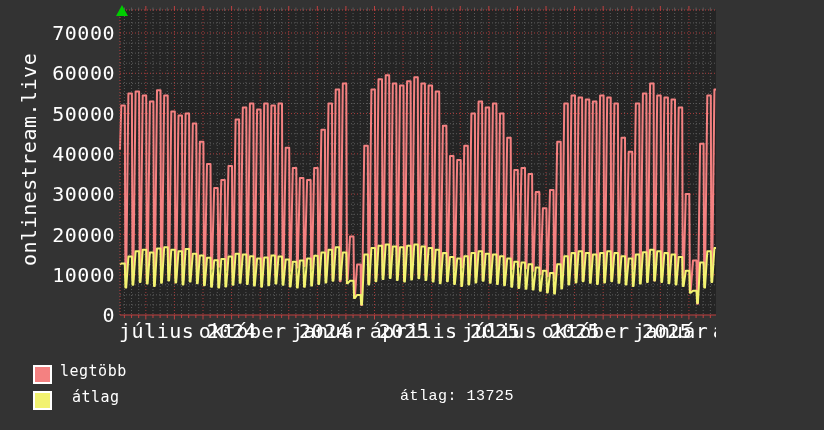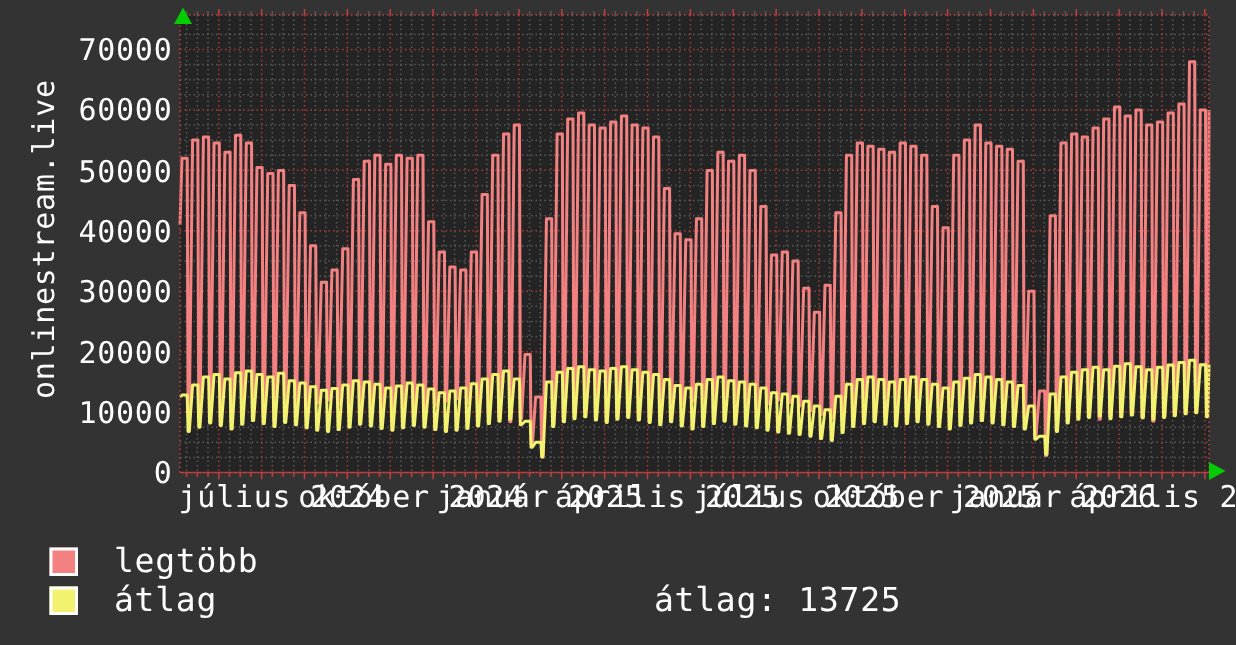--- a/index.html
+++ b/index.html
@@ -1,28 +1,28 @@
 <!DOCTYPE html>
 <html><head>
 <meta charset="utf-8">
 <style>
   html,body{margin:0;padding:0;background:#333333;}
-  #figure{position:relative;width:824px;height:430px;background:#333333;overflow:hidden;
+  #figure{position:relative;width:716px;height:430px;background:#333333;overflow:hidden;
           font-family:"DejaVu Sans Mono",monospace;color:#ffffff;}
   #plot-bg{position:absolute;left:120px;top:10px;width:686px;height:305px;background:#242424;}
   #chart-svg{position:absolute;left:0;top:0;}
   svg text{font-family:"DejaVu Sans Mono",monospace;font-size:20px;fill:#ffffff;letter-spacing:0.5px;}
   .vtitle{position:absolute;left:-74px;top:151px;width:206px;height:24px;
           transform:rotate(-90deg);font-size:20px;letter-spacing:0.5px;text-align:center;white-space:nowrap;}
   .arrow-up{position:absolute;left:116px;top:5px;width:0;height:0;
             border-left:6px solid transparent;border-right:6px solid transparent;border-bottom:11px solid #00cc00;}
   .arrow-right{position:absolute;left:806px;top:308px;width:0;height:0;
             border-top:6px solid transparent;border-bottom:6px solid transparent;border-left:11px solid #00cc00;}
   .swatch{position:absolute;width:15px;height:15px;border:2px solid #ffffff;}
-  .lg-text{position:absolute;font-size:22px;letter-spacing:0.5px;white-space:nowrap;margin-left:16px;}
+  .lg-text{position:absolute;font-size:15px;letter-spacing:0.5px;white-space:nowrap;}
 </style>
 </head>
 <body>
 
 <div id="figure">
 
   <div id="plot-bg"></div>
 
   <svg id="chart-svg" width="824" height="430">
     <g id="grid-layer">
@@ -376,17 +376,17 @@
 
   <div class="vtitle">onlinestream.live</div>
 
   <div class="arrow-up"></div>
   <div class="arrow-right"></div>
 
   <div class="swatch" style="left:33px;top:365px;background:#f48181;"></div>
   <div class="lg-text" style="left:60px;top:362px;">legtöbb</div>
 
   <div class="swatch" style="left:33px;top:391px;background:#f2f270;"></div>
-  <div class="lg-text" style="left:60px;top:388px;">átlag</div>
-
-  <div class="lg-text" style="left:420px;top:388px;">átlag: 13725</div>
+  <div class="lg-text" style="left:72px;top:388px;">átlag</div>
+
+  <div class="lg-text" style="left:400px;top:388px;font-family:Liberation Mono, monospace;">átlag: 13725</div>
 
 </div>
 
 </body></html>

